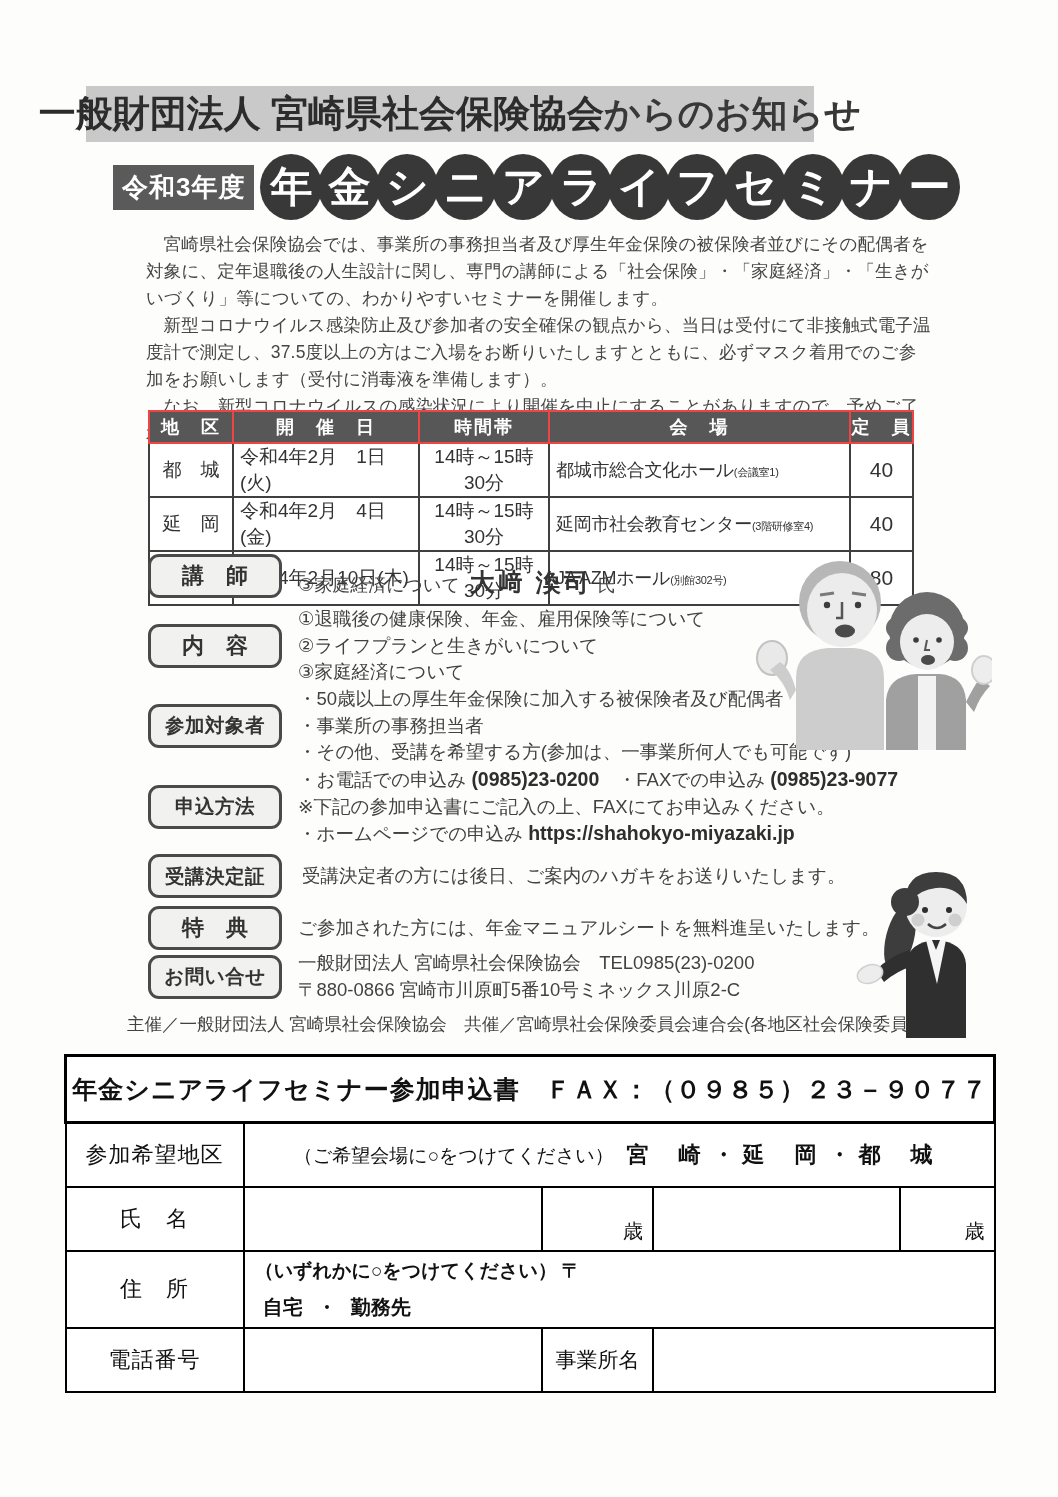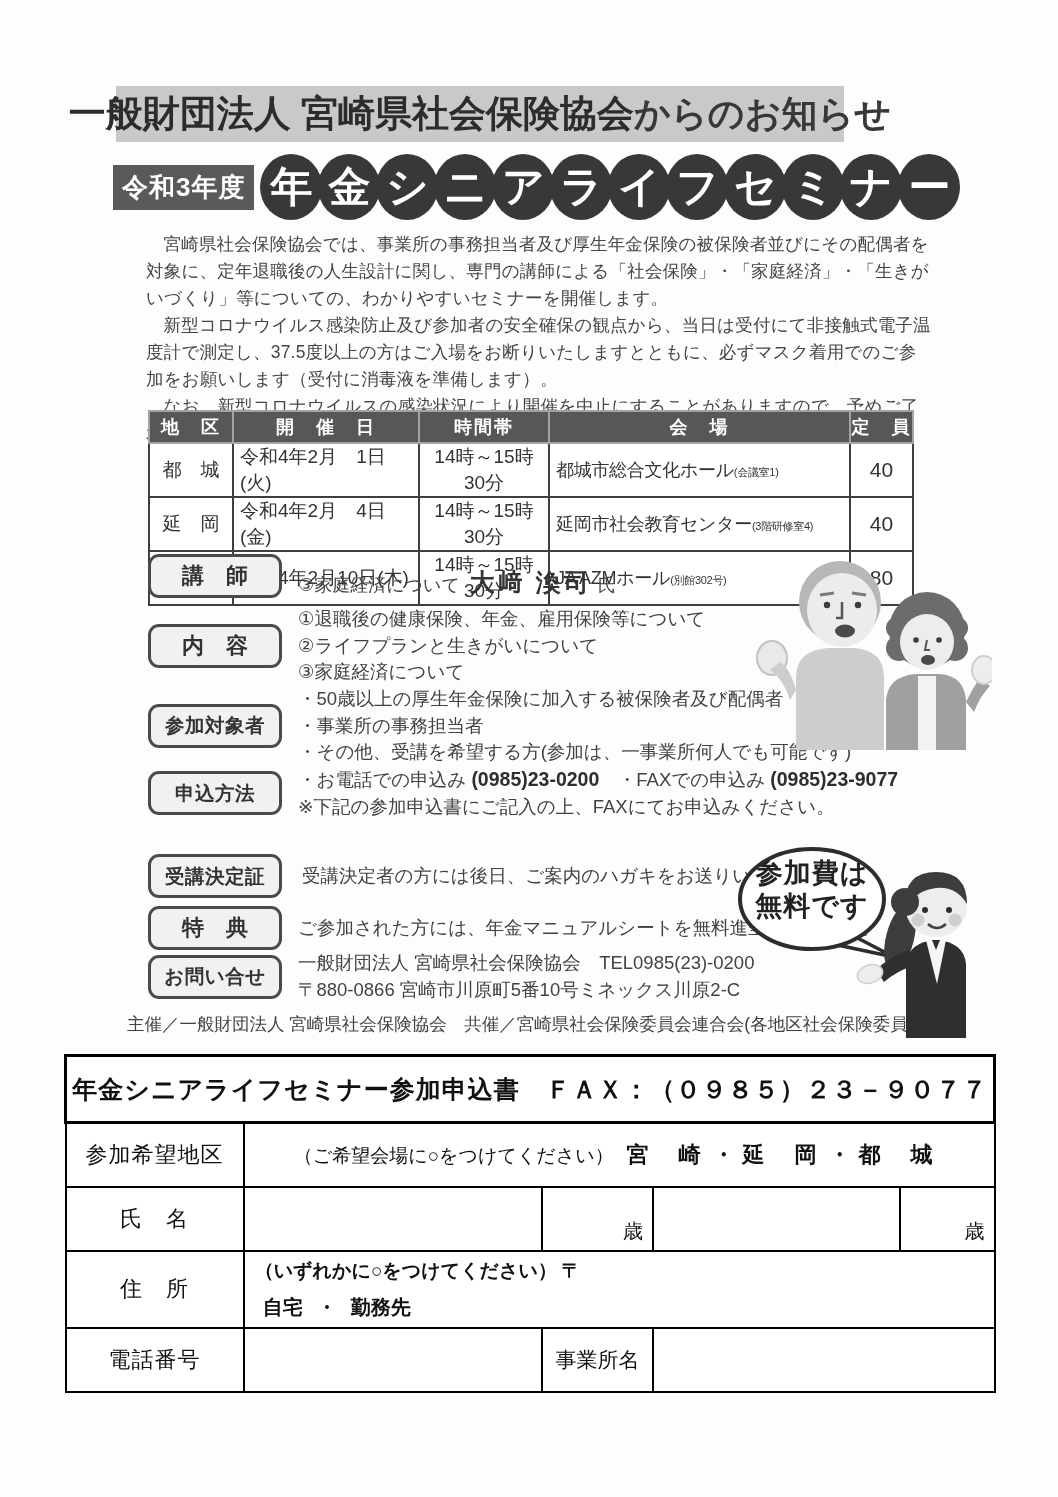--- a/index.html
+++ b/index.html
@@ -7,21 +7,20 @@
     position:relative; width:1058px; height:1497px; margin:0 auto;
     background:#fdfdfc; overflow:hidden;
     font-family:"Liberation Sans","DejaVu Sans",sans-serif; color:#3a3a3a;
   }
 
   
   .notice-band {
     position:absolute; left:86px; top:86px; width:728px; height:56px;
     background:#c9c9c9; display:flex; align-items:center; justify-content:center;
     white-space:nowrap;
-    margin-left:30px;
   }
   .notice-band .strong { font-size:37px; font-weight:bold; color:#2c2c2c; letter-spacing:0px; }
   .notice-band .light  { font-size:36px; font-weight:600; color:#383838; }
 
   
   .title-row { position:absolute; left:113px; top:152px; height:70px; display:flex; align-items:center; }
   .year-badge {
     background:#5a5a5a; color:#fff; font-size:26px; font-weight:bold;
     padding:5px 9px; margin-right:10px; letter-spacing:1px; white-space:nowrap;
   }
@@ -36,21 +35,21 @@
   .intro { position:absolute; left:146px; top:231px; width:786px; font-size:17.5px; line-height:27px; color:#454545; letter-spacing:0.2px; }
   .intro p { margin:0; text-indent:1em; }
 
   
   table.schedule {
     position:absolute; left:148px; top:410px; width:764px;
     border-collapse:collapse; table-layout:fixed; font-size:19px; color:#333;
   }
   table.schedule th {
     background:#575757; color:#fff; font-weight:bold; font-size:18px;
-    border:2px solid #a3a3a3; height:30px; padding:0; letter-spacing:2px;
+    border:2px solid #ef4444; height:30px; padding:0; letter-spacing:2px;
   }
   table.schedule td { border:2px solid #3f3f3f; height:33px; padding:0 6px; background:#fff; }
   td.c { text-align:center; }
   td.venue { font-size:18px; letter-spacing:-0.3px; }
   .venue-note { font-size:11px; }
   td.cap { text-align:center; font-size:21px; }
 
   
   .section { position:absolute; left:148px; display:flex; align-items:center; gap:16px; }
   .pill {
@@ -198,20 +197,23 @@
     </div>
   </div>
 
   <div class="section" style="top:766px;">
     <div class="pill small">申込方法</div>
     <div class="sec-lines">
       <div>
         <span>・お電話での申込み </span><span class="num-bold">(0985)23-0200</span><span>　・FAXでの申込み </span><span class="num-bold">(0985)23-9077</span>
       </div>
       <div>※下記の参加申込書にご記入の上、FAXにてお申込みください。</div>
+      <div>
+        <span>・ホームページでの申込み </span><span class="num-bold">https://shahokyo-miyazaki.jp</span>
+      </div>
     </div>
   </div>
 
   <div class="section" style="top:854px;gap:20px;">
     <div class="pill small">受講決定証</div>
     <div class="sec-lines">受講決定者の方には後日、ご案内のハガキをお送りいたします。</div>
   </div>
 
   <div class="section" style="top:906px;">
     <div class="pill">特　典</div>
@@ -257,30 +259,20 @@
       <ellipse cx="178" cy="110" rx="7" ry="5" fill="#4a4a4a"></ellipse>
 
       <path d="M136 200 L136 150 Q138 126 166 124 L190 124 Q214 126 216 150 L216 200 Z" fill="#a0a0a0"></path>
       <rect x="168" y="126" width="18" height="74" fill="#f2f2f2"></rect>
       <path d="M216 152 Q224 136 230 128 L240 136 Q230 146 224 162 Z" fill="#a0a0a0"></path>
 
       <ellipse cx="234" cy="120" rx="12" ry="14" fill="#ededed" stroke="#cfcfcf" stroke-width="2"></ellipse>
     </svg>
   </div>
 
-  <div class="bubble-wrap">
-    <svg width="176" height="122" viewBox="0 0 176 122" style="position:absolute;left:0;top:0;">
-      <path d="M108 86 L158 112 L92 98 Z" fill="#ffffff" stroke="#2d2d2d" stroke-width="3.5" stroke-linejoin="round"></path>
-      <ellipse cx="76" cy="54" rx="72" ry="50" fill="#ffffff" stroke="#2d2d2d" stroke-width="4"></ellipse>
-    </svg>
-    <div class="bubble-text">
-      <div>参加費は</div>
-      <div>無料です</div>
-    </div>
-  </div>
 
   <div class="presenter-wrap">
     <svg width="158" height="180" viewBox="0 0 158 180">
 
       <ellipse cx="48" cy="80" rx="14" ry="34" fill="#3d3d3d" transform="rotate(14 48 80)"></ellipse>
 
       <circle cx="84" cy="48" r="31" fill="#ededed"></circle>
       <path d="M53 46 Q53 14 84 14 Q115 14 115 46 Q104 28 84 30 Q68 32 60 42 Q55 46 53 46 Z" fill="#3d3d3d"></path>
       <circle cx="53" cy="44" r="14" fill="#3d3d3d"></circle>
       <circle cx="73" cy="52" r="3" fill="#2e2e2e"></circle>

